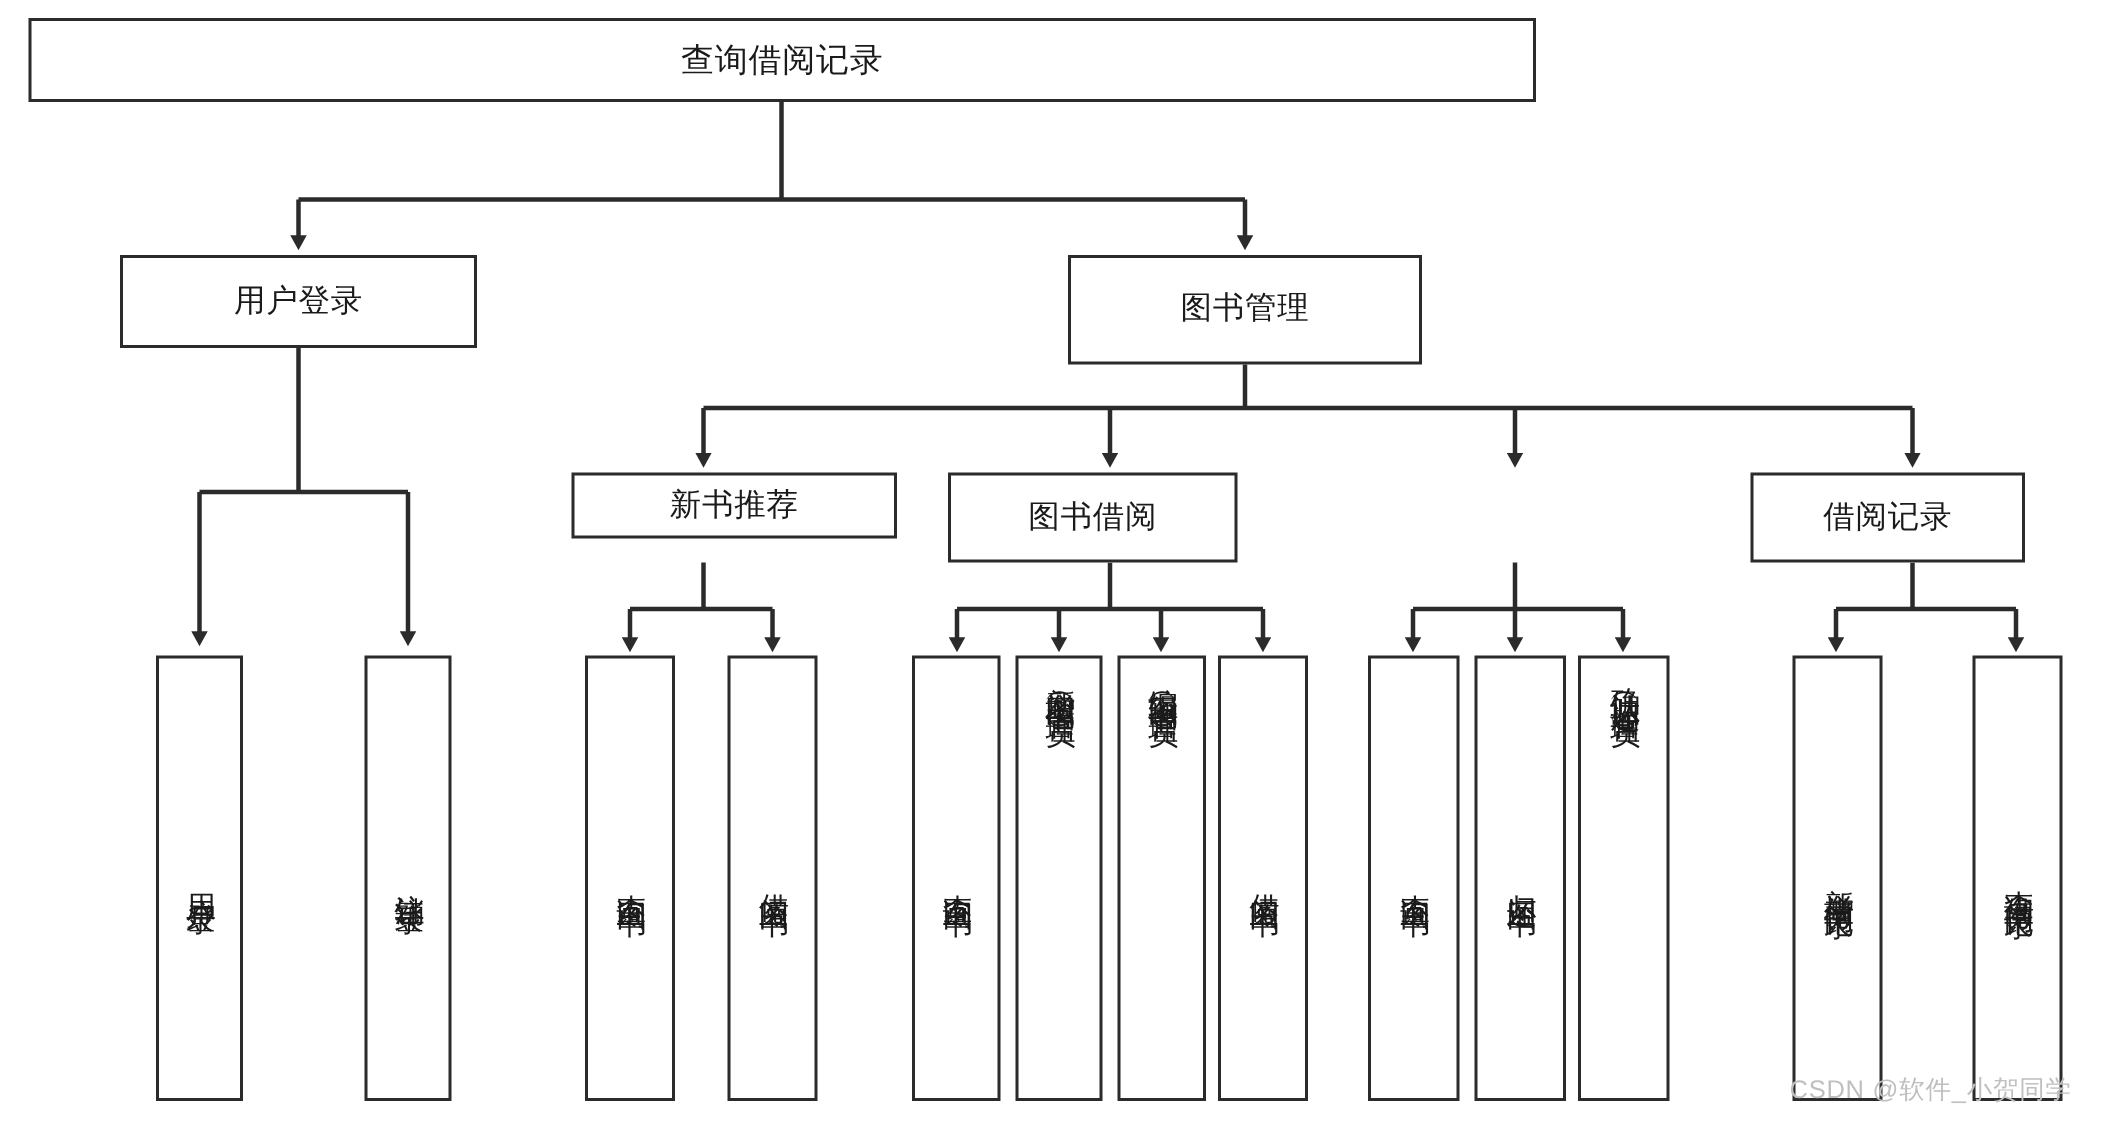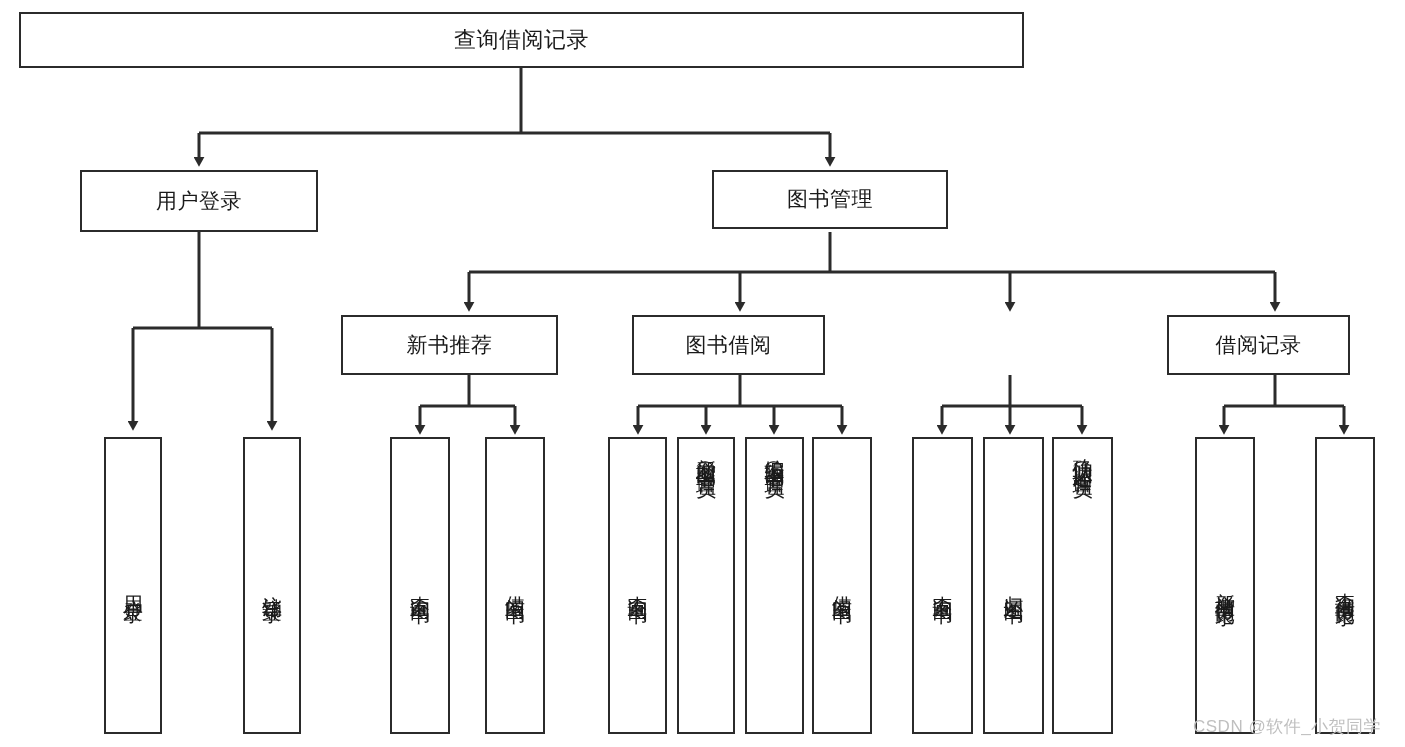--- a/index.html
+++ b/index.html
@@ -134,25 +134,25 @@
   </svg>
 
   <div class="node root horiz" style="left:19px; top:12px; width:1005px; height:56px;">
     <span class="label">查询借阅记录</span>
   </div>
 
   <div class="node horiz" style="left:80px; top:170px; width:238px; height:62px;">
     <span class="label">用户登录</span>
   </div>
 
-  <div class="node horiz" style="left:712px; top:170px; width:236px; height:59px;">
+  <div class="node horiz" style="left:712px; top:170px; width:236px; height:73px;">
     <span class="label">图书管理</span>
   </div>
 
-  <div class="node horiz" style="left:341px; top:315px; width:217px; height:60px;">
+  <div class="node horiz" style="left:381px; top:315px; width:217px; height:44px;">
     <span class="label">新书推荐</span>
   </div>
 
   <div class="node horiz" style="left:632px; top:315px; width:193px; height:60px;">
     <span class="label">图书借阅</span>
   </div>
 
 
   <div class="node horiz" style="left:1167px; top:315px; width:183px; height:60px;">
     <span class="label">借阅记录</span>

